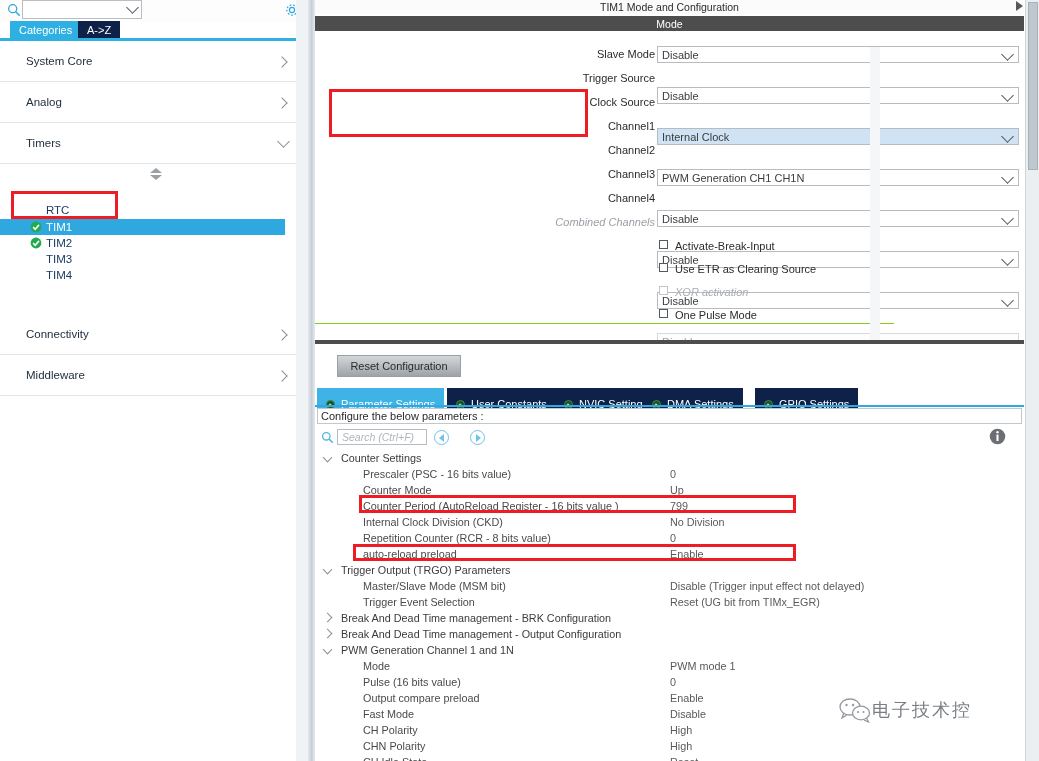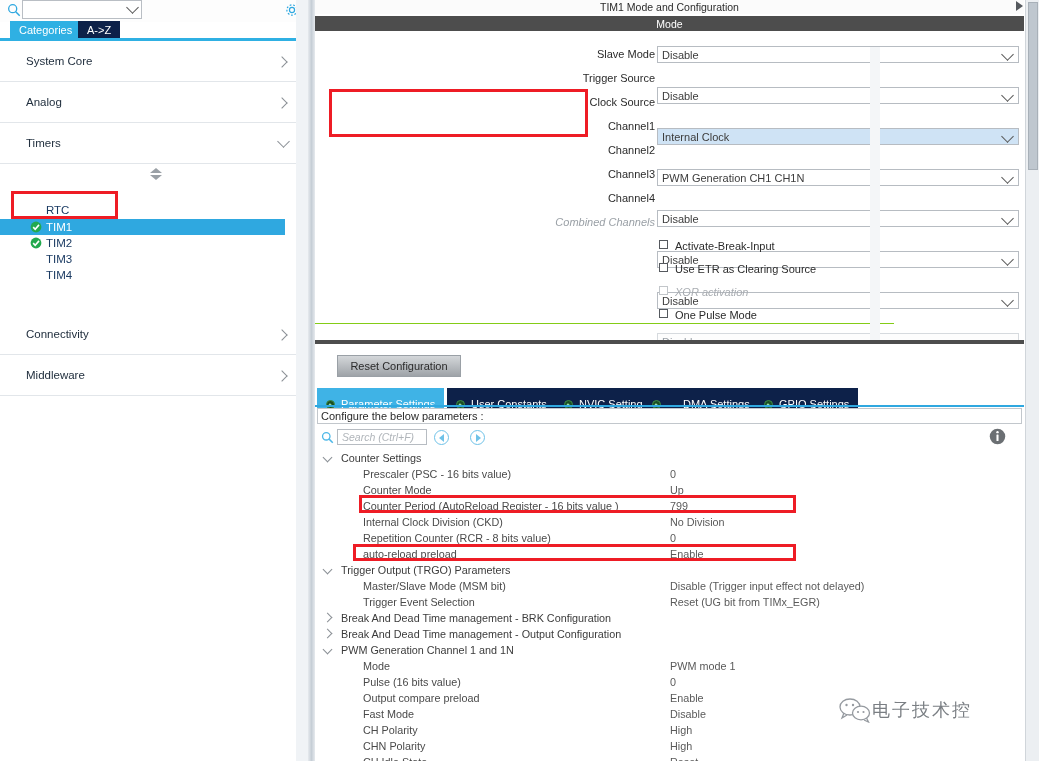--- a/index.html
+++ b/index.html
@@ -488,21 +488,21 @@
           <span>Parameter Settings</span>
         </div>
         <div class="cfg-tab" style="left:132px;">
           <span class="tab-dot"></span>
           <span>User Constants</span>
         </div>
         <div class="cfg-tab" style="left:240px;">
           <span class="tab-dot"></span>
           <span>NVIC Settings</span>
         </div>
-        <div class="cfg-tab" style="left:328px;gap:16px;">
+        <div class="cfg-tab" style="left:328px;">
           <span class="tab-dot"></span>
           <span>DMA Settings</span>
         </div>
         <div class="cfg-tab" style="left:440px;">
           <span class="tab-dot"></span>
           <span>GPIO Settings</span>
         </div>
       </div>
       <div id="tab-underline"></div>
 

